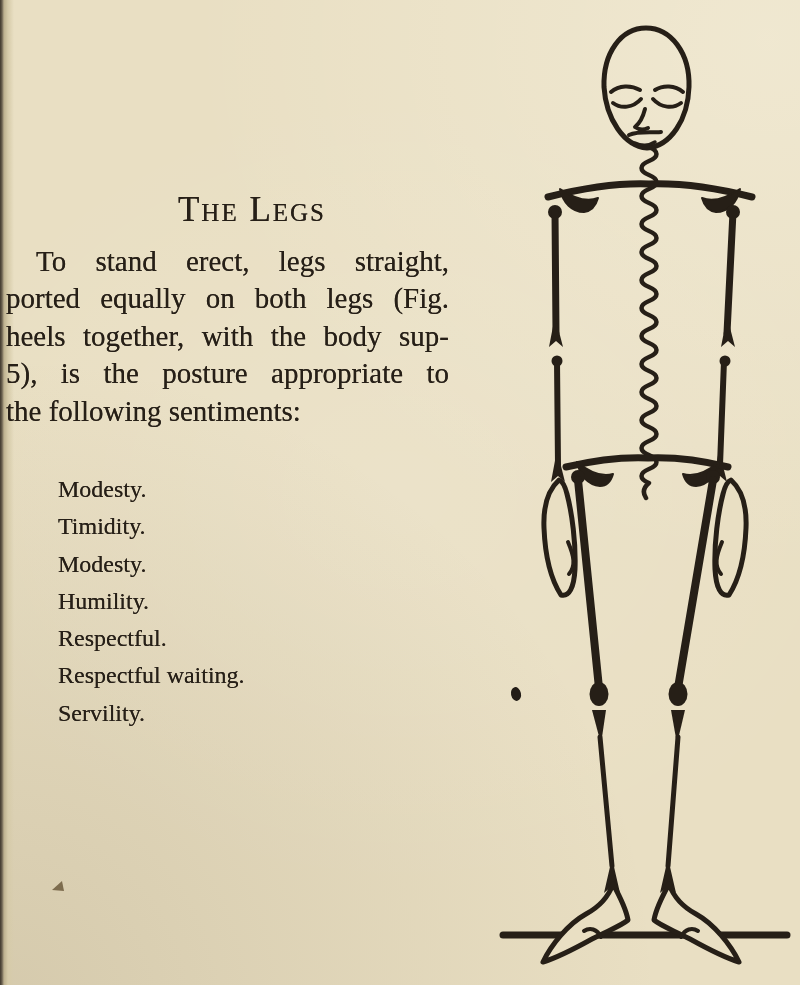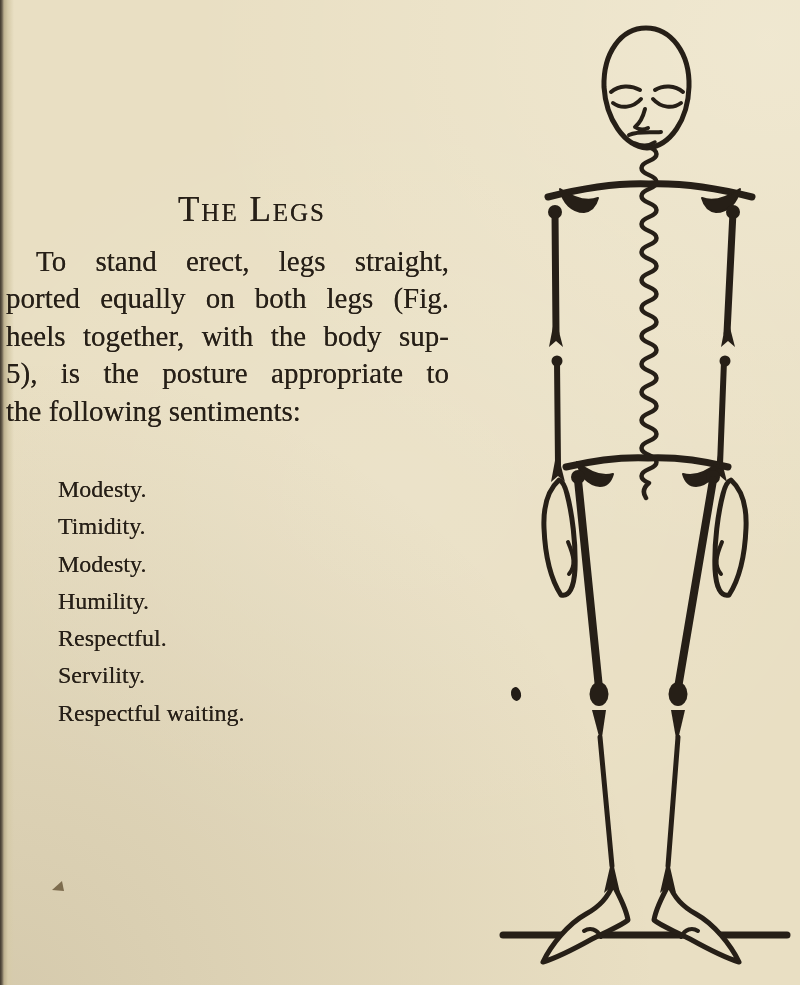--- a/index.html
+++ b/index.html
@@ -51,22 +51,22 @@
     <div class="pline">5), is the posture appropriate to</div>
     <div class="pline last">the following sentiments:</div>
   </div>
 
   <div class="sentiments txt">
     <div>Modesty.</div>
     <div>Timidity.</div>
     <div>Modesty.</div>
     <div>Humility.</div>
     <div>Respectful.</div>
+    <div>Respectful waiting.</div>
     <div>Servility.</div>
-    <div>Respectful waiting.</div>
   </div>
 
   <svg class="figure-svg" viewBox="0 0 800 985" fill="none" stroke="#261f17" stroke-linecap="round" stroke-linejoin="round">
 
     <g>
       <path d="M646,28 C671,28 690,53 689,87 C688,119 671,146 647,148 C624,146 606,119 604,87 C603,53 621,28 646,28 Z" stroke-width="5"></path>
       <g stroke-width="4">
         <path d="M611,92 C619,85 631,85 640,90"></path>
         <path d="M613,103 C621,109 633,108 641,99"></path>
         <path d="M655,90 C663,85 675,85 683,92"></path>

